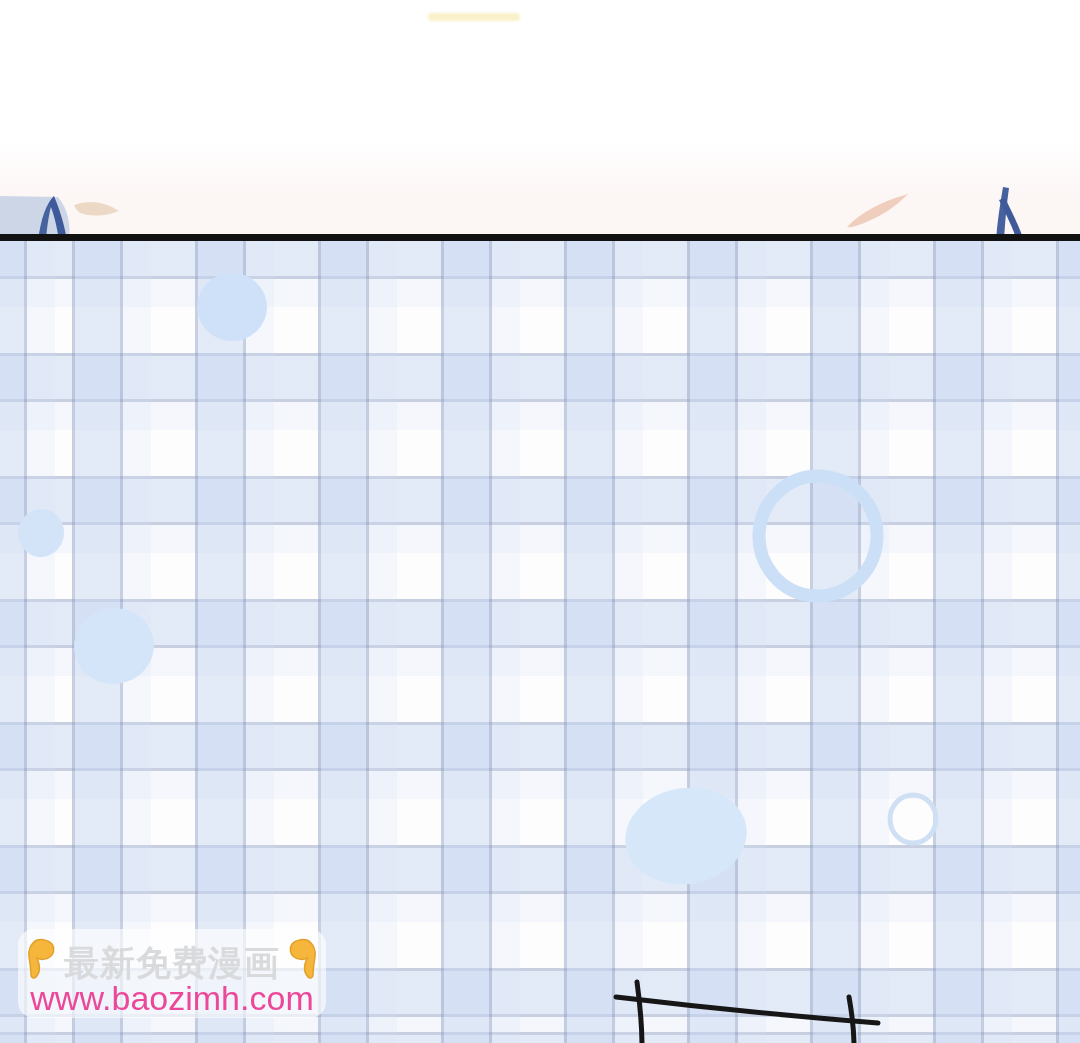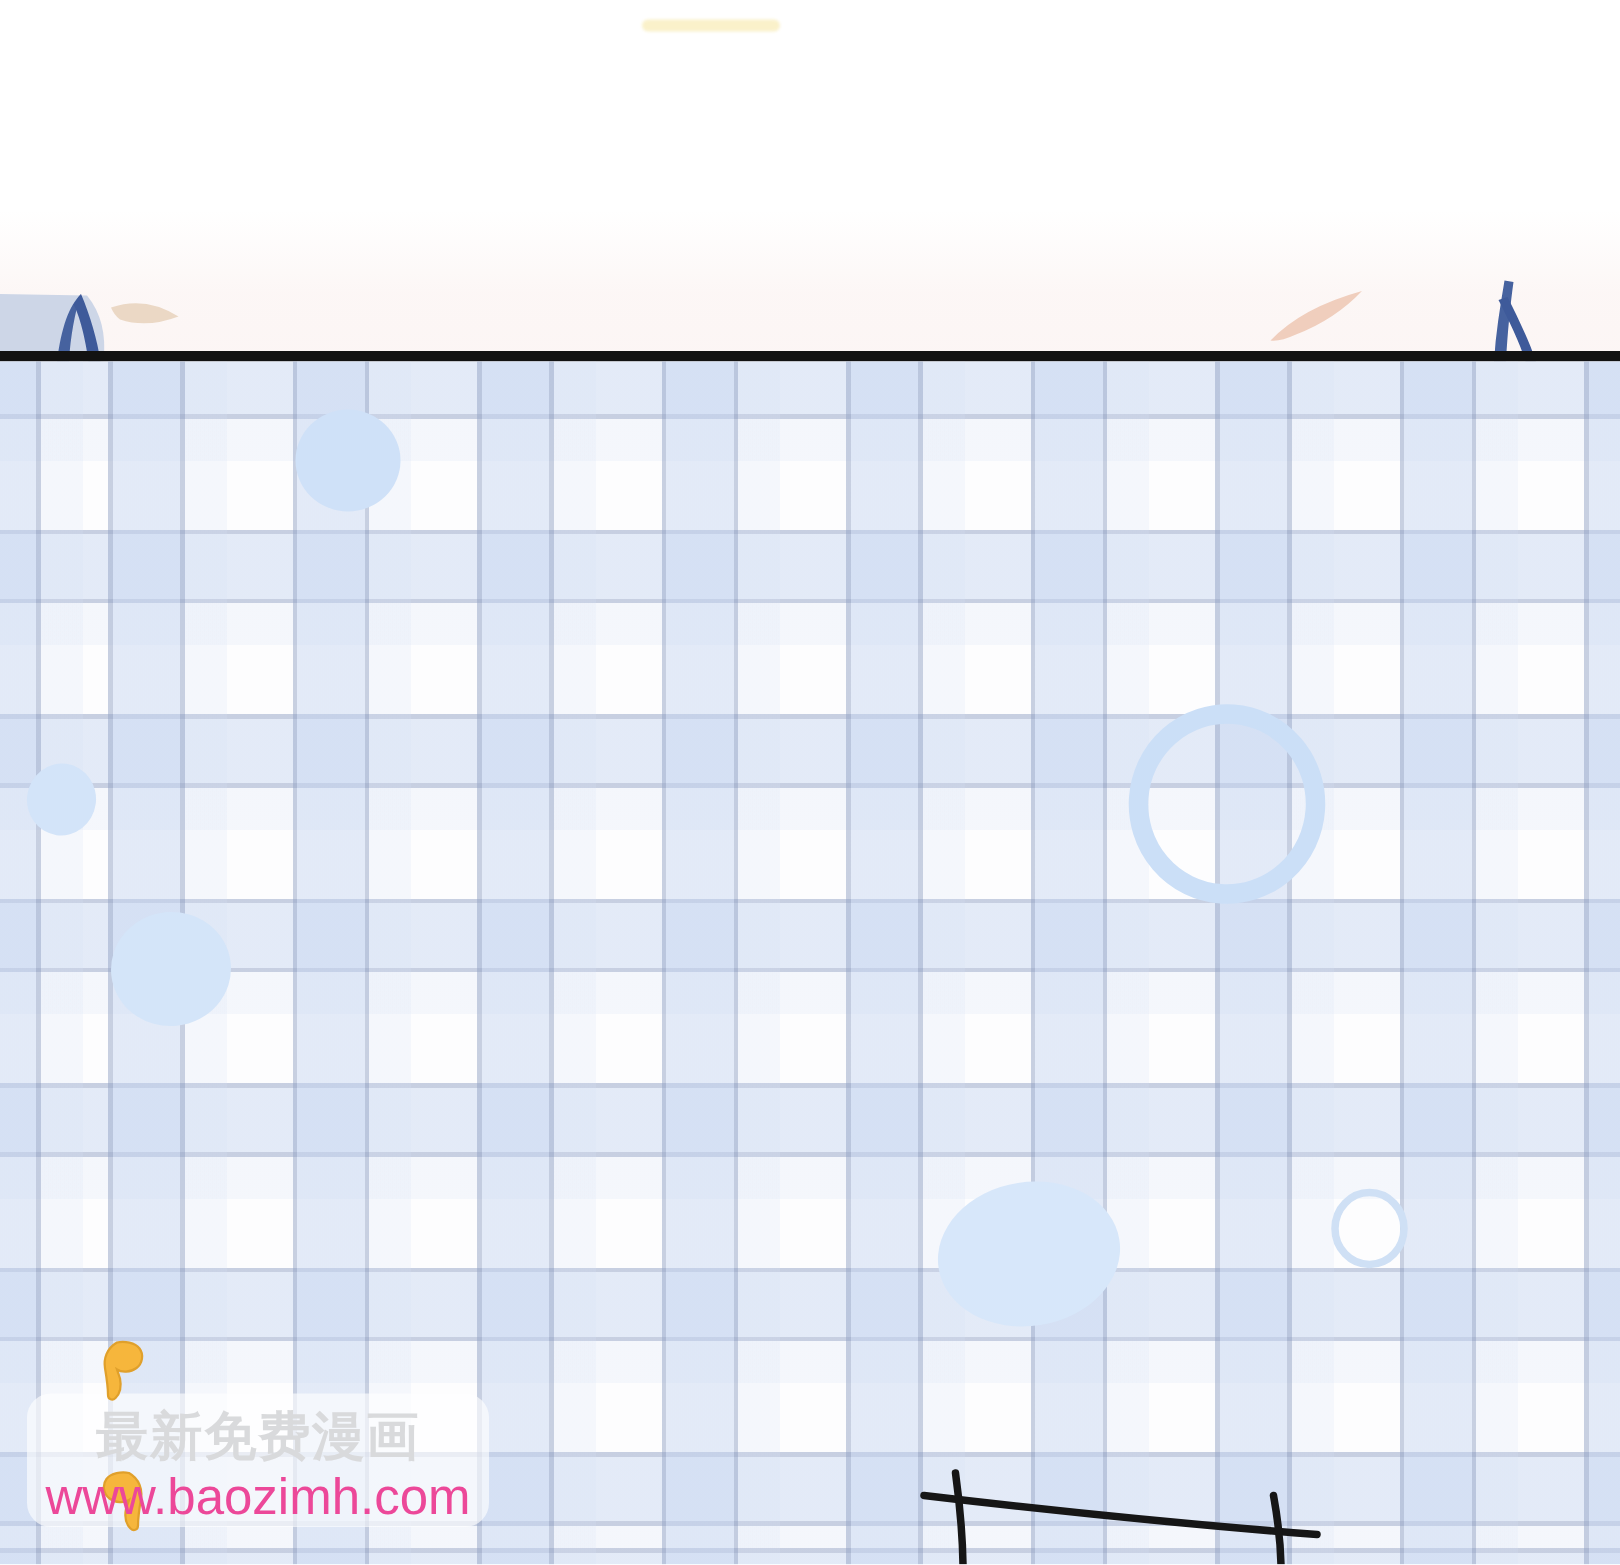--- a/index.html
+++ b/index.html
@@ -17,21 +17,21 @@
   #top-decor{position:absolute;left:0;top:0;width:1080px;height:241px;}
   
   #separator-line{position:absolute;left:0;top:234px;width:1080px;height:7px;}
   
   #plaid-panel{position:absolute;left:0;top:241px;width:1080px;height:802px;}
   
   #bubbles-svg,#sketch-svg{position:absolute;left:0;top:0;width:1080px;height:1043px;pointer-events:none;}
   
   #watermark-box{position:absolute;left:18px;top:929px;width:308px;height:89px;border-radius:16px;
     display:flex;flex-direction:column;align-items:center;justify-content:center;gap:0px;}
-  #watermark-line1{display:flex;align-items:flex-start;justify-content:center;gap:5px;height:46px;margin-top:2px;flex-direction:column;}
+  #watermark-line1{display:flex;align-items:flex-end;justify-content:center;gap:5px;height:46px;margin-top:2px;}
   #watermark-title{font-size:35px;font-weight:600;letter-spacing:1px;line-height:1;}
   #watermark-url{font-size:34px;letter-spacing:0px;line-height:1;margin-top:1px;font-weight:400;}
   .hand-icon{width:36px;height:42px;flex:0 0 auto;}
 </style>
 </head>
 <body>
 
 <div id="page">
 
   <div id="top-panel">

